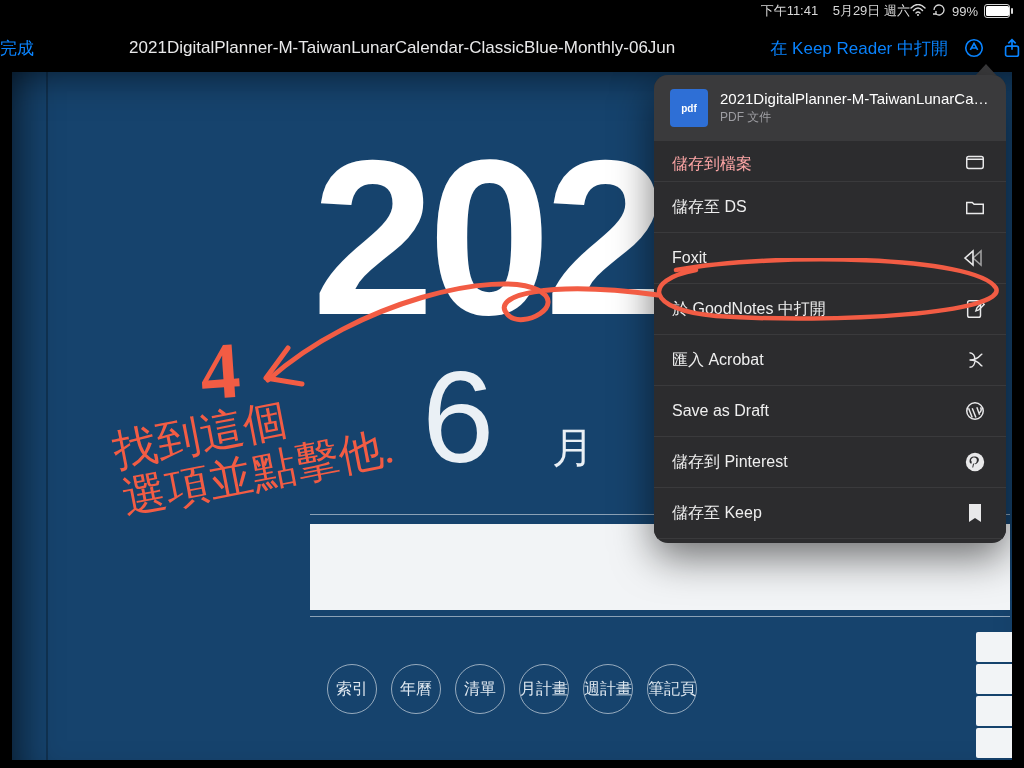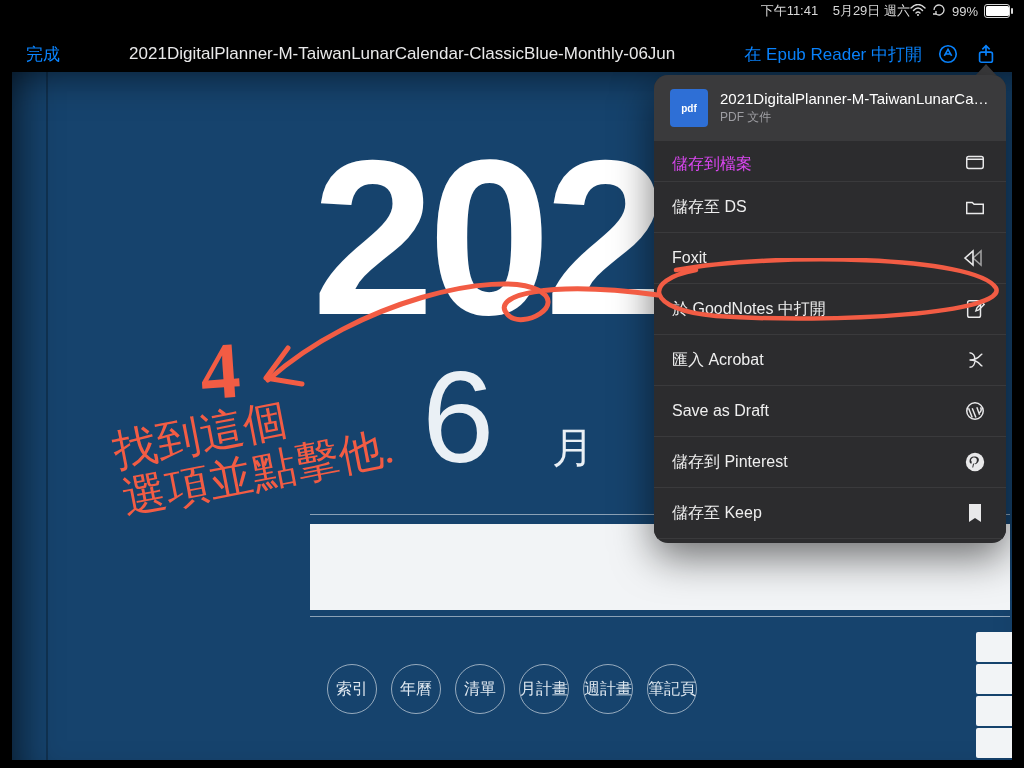--- a/index.html
+++ b/index.html
@@ -44,25 +44,25 @@
   .battery .fill {
     position: absolute;
     left: 1px; top: 1px; bottom: 1px;
     width: 95%;
     background: #fff;
     border-radius: 1.5px;
   }
   
   .toolbar {
     position: absolute;
-    top: 34px; left: 0; right: 0;
+    top: 28px; left: 0; right: 0;
     height: 40px;
     display: flex;
     align-items: center;
-    padding: 0 26px;
+    padding: 0 0;
     font-size: 17px;
     gap: 14px;
   }
   .toolbar .done { color: #0a84ff; cursor: pointer; }
   .toolbar .title {
     flex: 1;
     text-align: center;
     white-space: nowrap;
     overflow: hidden;
     text-overflow: ellipsis;
@@ -226,21 +226,21 @@
     border-bottom: 0.5px solid #3a3a3c;
     font-size: 16px;
     color: #efefef;
     cursor: pointer;
     background: #2c2c2e;
   }
   .popitem.partial {
     height: 30px;
     align-items: flex-end;
     padding-bottom: 6px;
-    color: #d946ef;
+    color: #fca5a5;
   }
   .popitem .picon {
     width: 26px; height: 26px;
     display:flex; align-items:center; justify-content:center;
     color: #e9e9ea;
   }
   .editrow {
     height: 50px;
     display:flex; align-items:center; justify-content:center;
     font-size: 16px;
@@ -319,21 +319,21 @@
     <span>99%</span>
     <span class="battery">
         <span class="fill"></span>
       </span>
   </div>
 </div>
 
 <div class="toolbar">
   <span class="done">完成</span>
   <span class="title">2021DigitalPlanner-M-TaiwanLunarCalendar-ClassicBlue-Monthly-06Jun</span>
-  <span class="openin">在 Epub Reader 中打開</span>
+  <span class="openin">在 Keep Reader 中打開</span>
   <span class="iconbtn">
     <svg viewBox="0 0 24 24" width="22" height="22">
         <circle cx="12" cy="12" r="9"></circle>
         <path d="M8 14 L12 7 L16 14 M9.2 12 L14.8 12"></path>
       </svg>
   </span>
   <span class="iconbtn">
     <svg viewBox="0 0 24 24" width="22" height="22">
         <path d="M12 3 L12 14 M8 7 L12 3 L16 7"></path>
         <rect x="5" y="10" width="14" height="11" rx="2"></rect>

